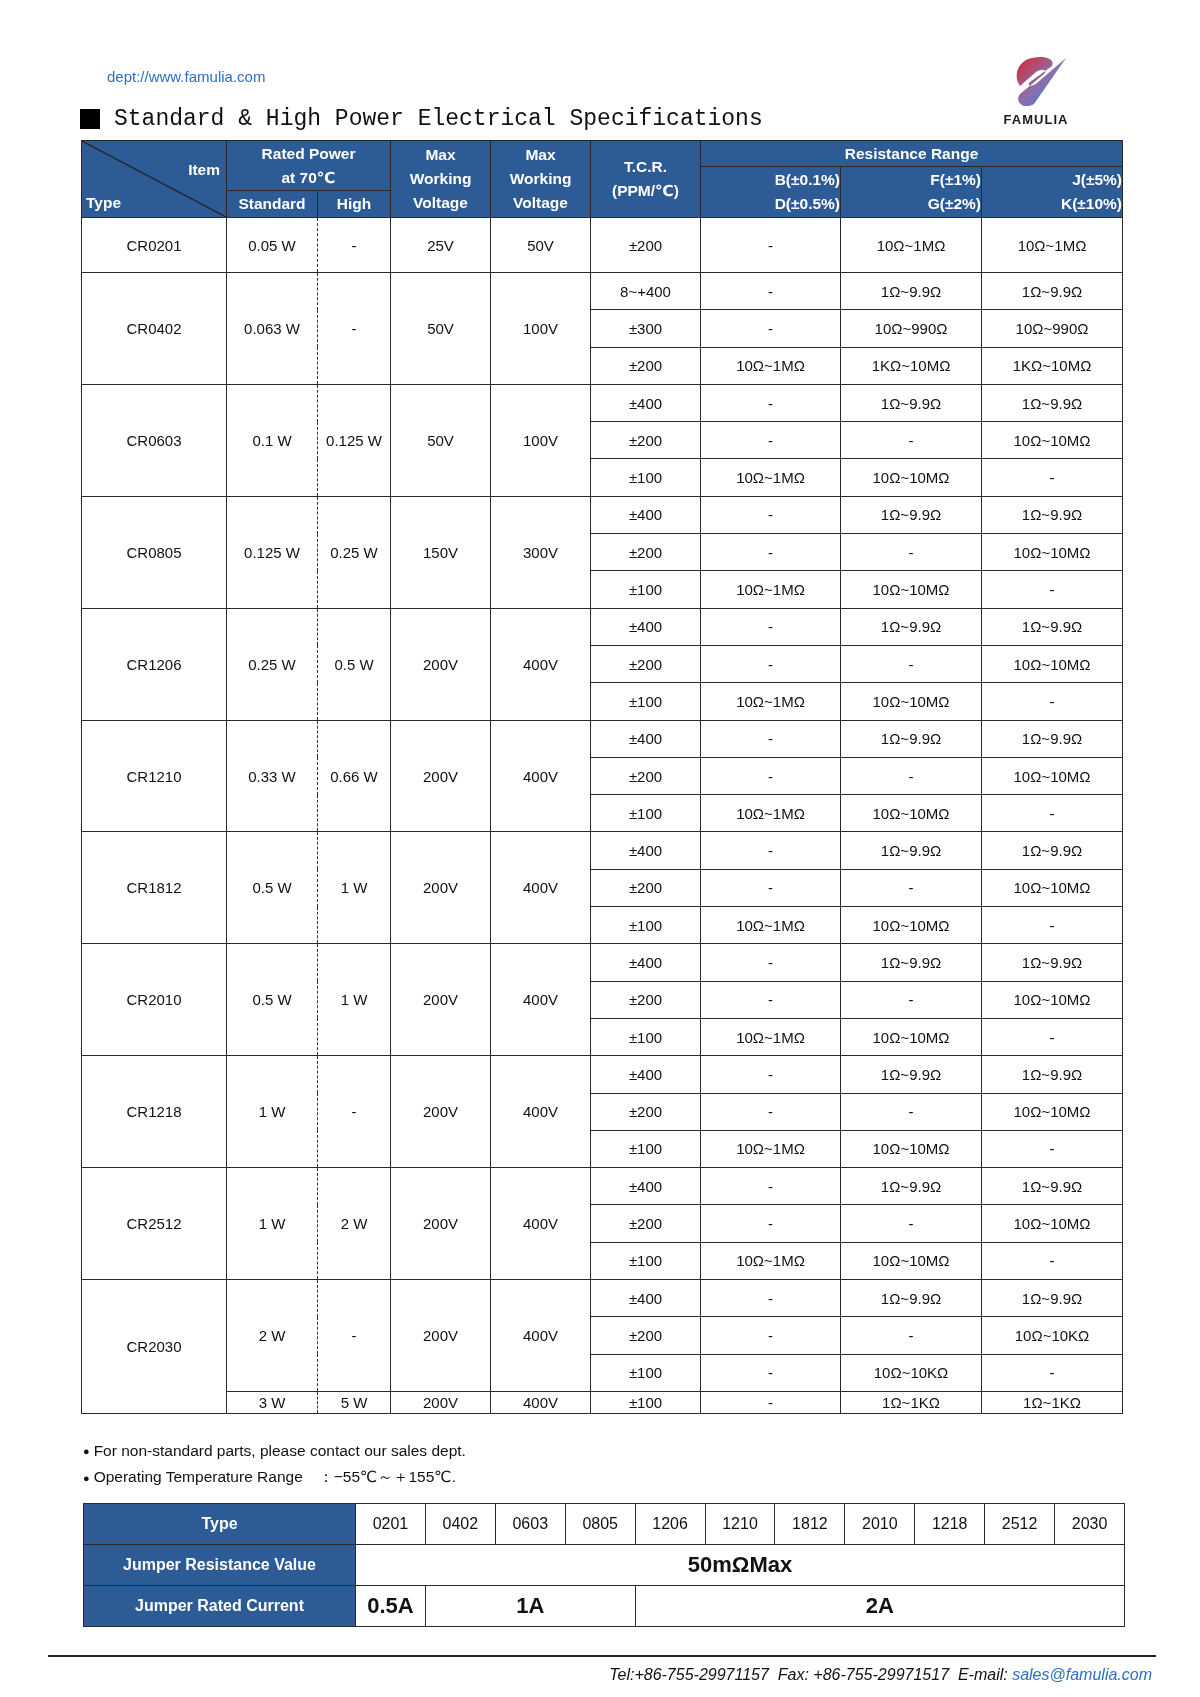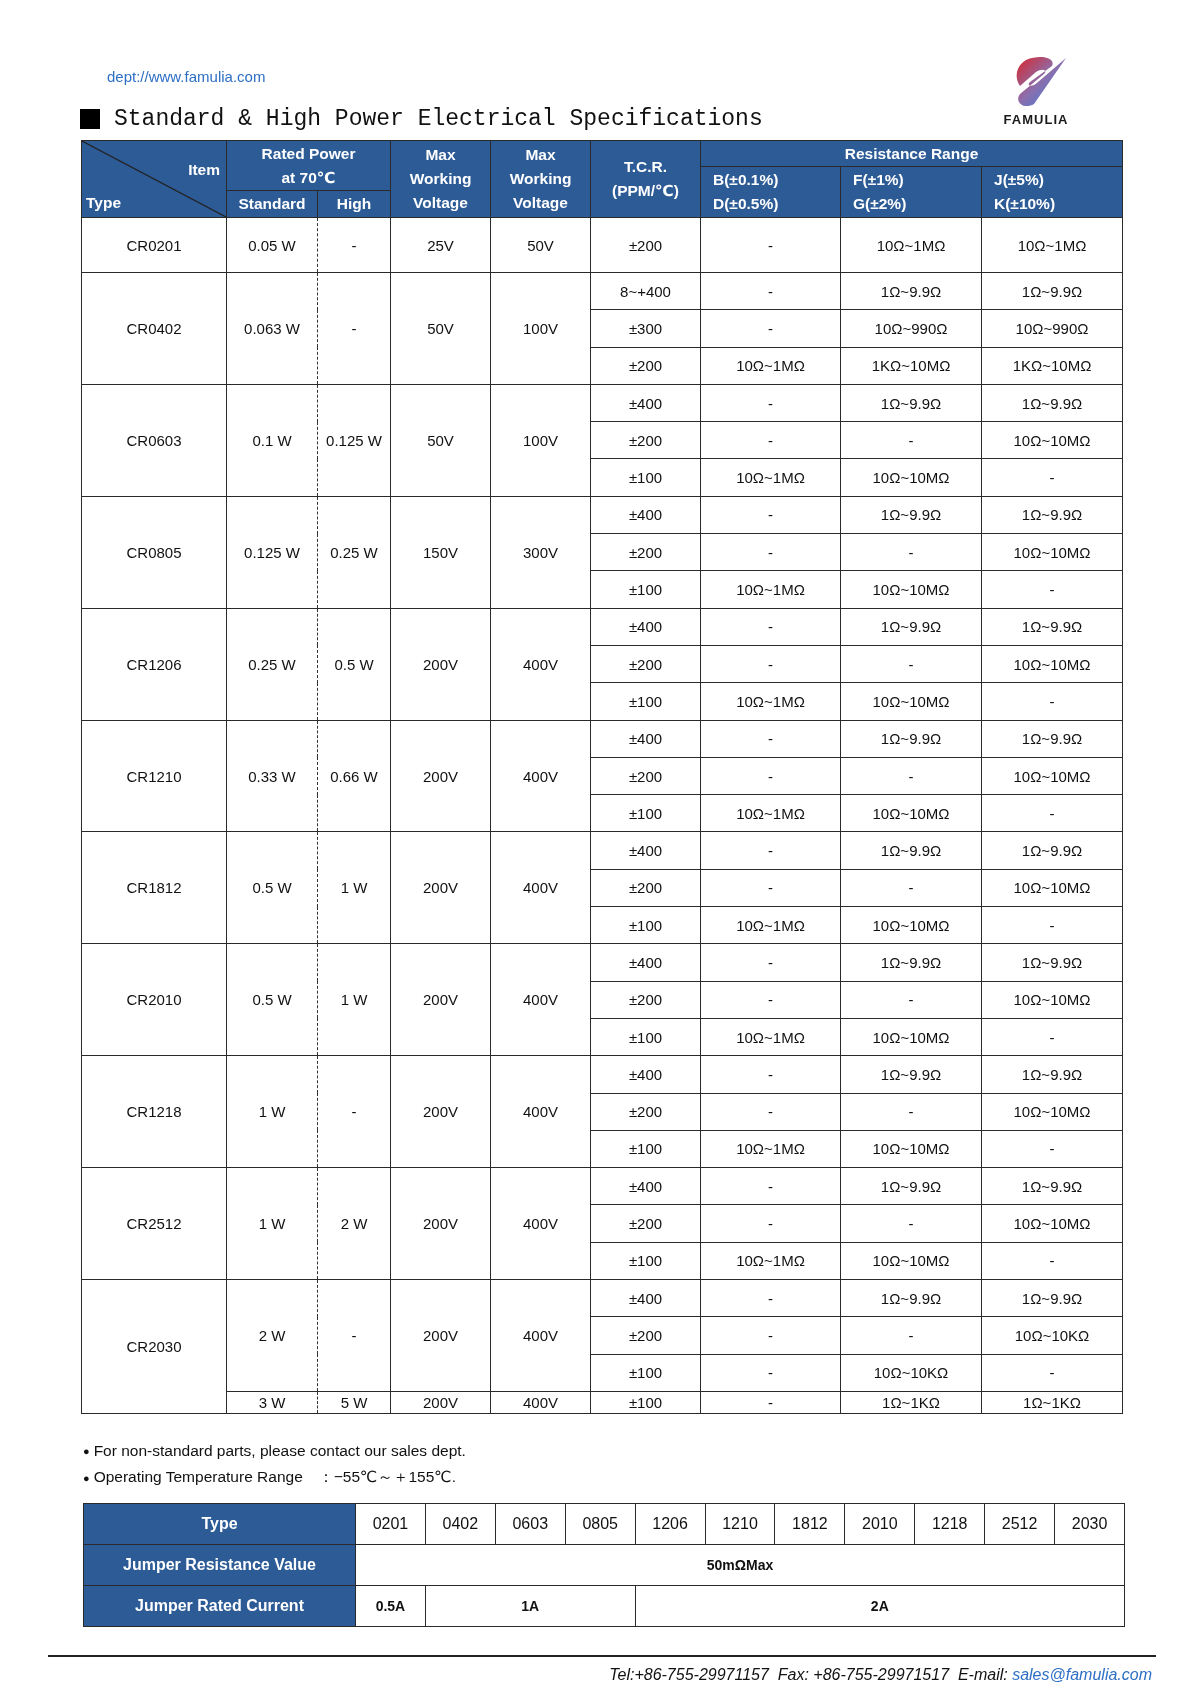--- a/index.html
+++ b/index.html
@@ -11,36 +11,36 @@
   .title { font-size:23px; color:#111; }
   .logo { position:absolute; left:986px; top:52px; width:100px; height:80px; }
   .logo-text { position:absolute; left:0; top:60px; width:100%; text-align:center;
                font-weight:bold; font-size:13px; letter-spacing:1px; color:#1a1a1a; }
 
   table { border-collapse:collapse; position:absolute; table-layout:fixed; }
   .spec { left:81px; top:140px; width:1041px; }
   .spec td, .spec th { border:1.5px solid #2a2a2a; text-align:center; font-size:15px; padding:0;
                         font-weight:normal; }
   .spec th { background:#2d5b96; color:#fff; font-weight:bold; font-size:15.5px; line-height:24px; }
-  .spec th.left { text-align:left; padding-left:12px; }
+  .spec th.left { text-align:right; padding-left:12px; }
   .spec td.sub { border-top:1px solid #c8c8c8; }
   .spec td.std { border-right:1.5px dashed #333; }
   .spec td.high { border-left:1.5px dashed #333; }
   .diag { position:relative; padding:0 !important; }
   .diag svg { position:absolute; left:0; top:0; width:100%; height:100%; }
   .diag .item { position:absolute; right:6px; top:17px; }
   .diag .type { position:absolute; left:4px; bottom:2px; }
 
   .notes { position:absolute; left:83px; top:1438px; font-size:15.5px; line-height:25px; }
   .notes .bullet { font-size:11px; margin-right:4px; vertical-align:middle; }
 
   .jumper { left:83px; top:1503px; width:1042px; }
   .jumper td { border:1.5px solid #2a2a2a; text-align:center; height:40px; font-size:16px; padding:0; }
   .jumper td.hd { background:#2d5b96; color:#fff; font-weight:bold; width:271px; }
-  .jumper td.bold { font-weight:bold; font-size:14px; }
+  .jumper td.bold { font-weight:bold; font-size:22px; }
 
   .footer-line { position:absolute; left:48px; top:1655px; width:1108px; height:2px; background:#222; }
   .footer { position:absolute; right:48px; top:1666px; font-size:16px; color:#111;font-style:italic; }
   .footer .mail { color:#2d6fc4; }
 </style>
 </head>
 <body>
 
 <div class="url">dept://www.famulia.com</div>
 

